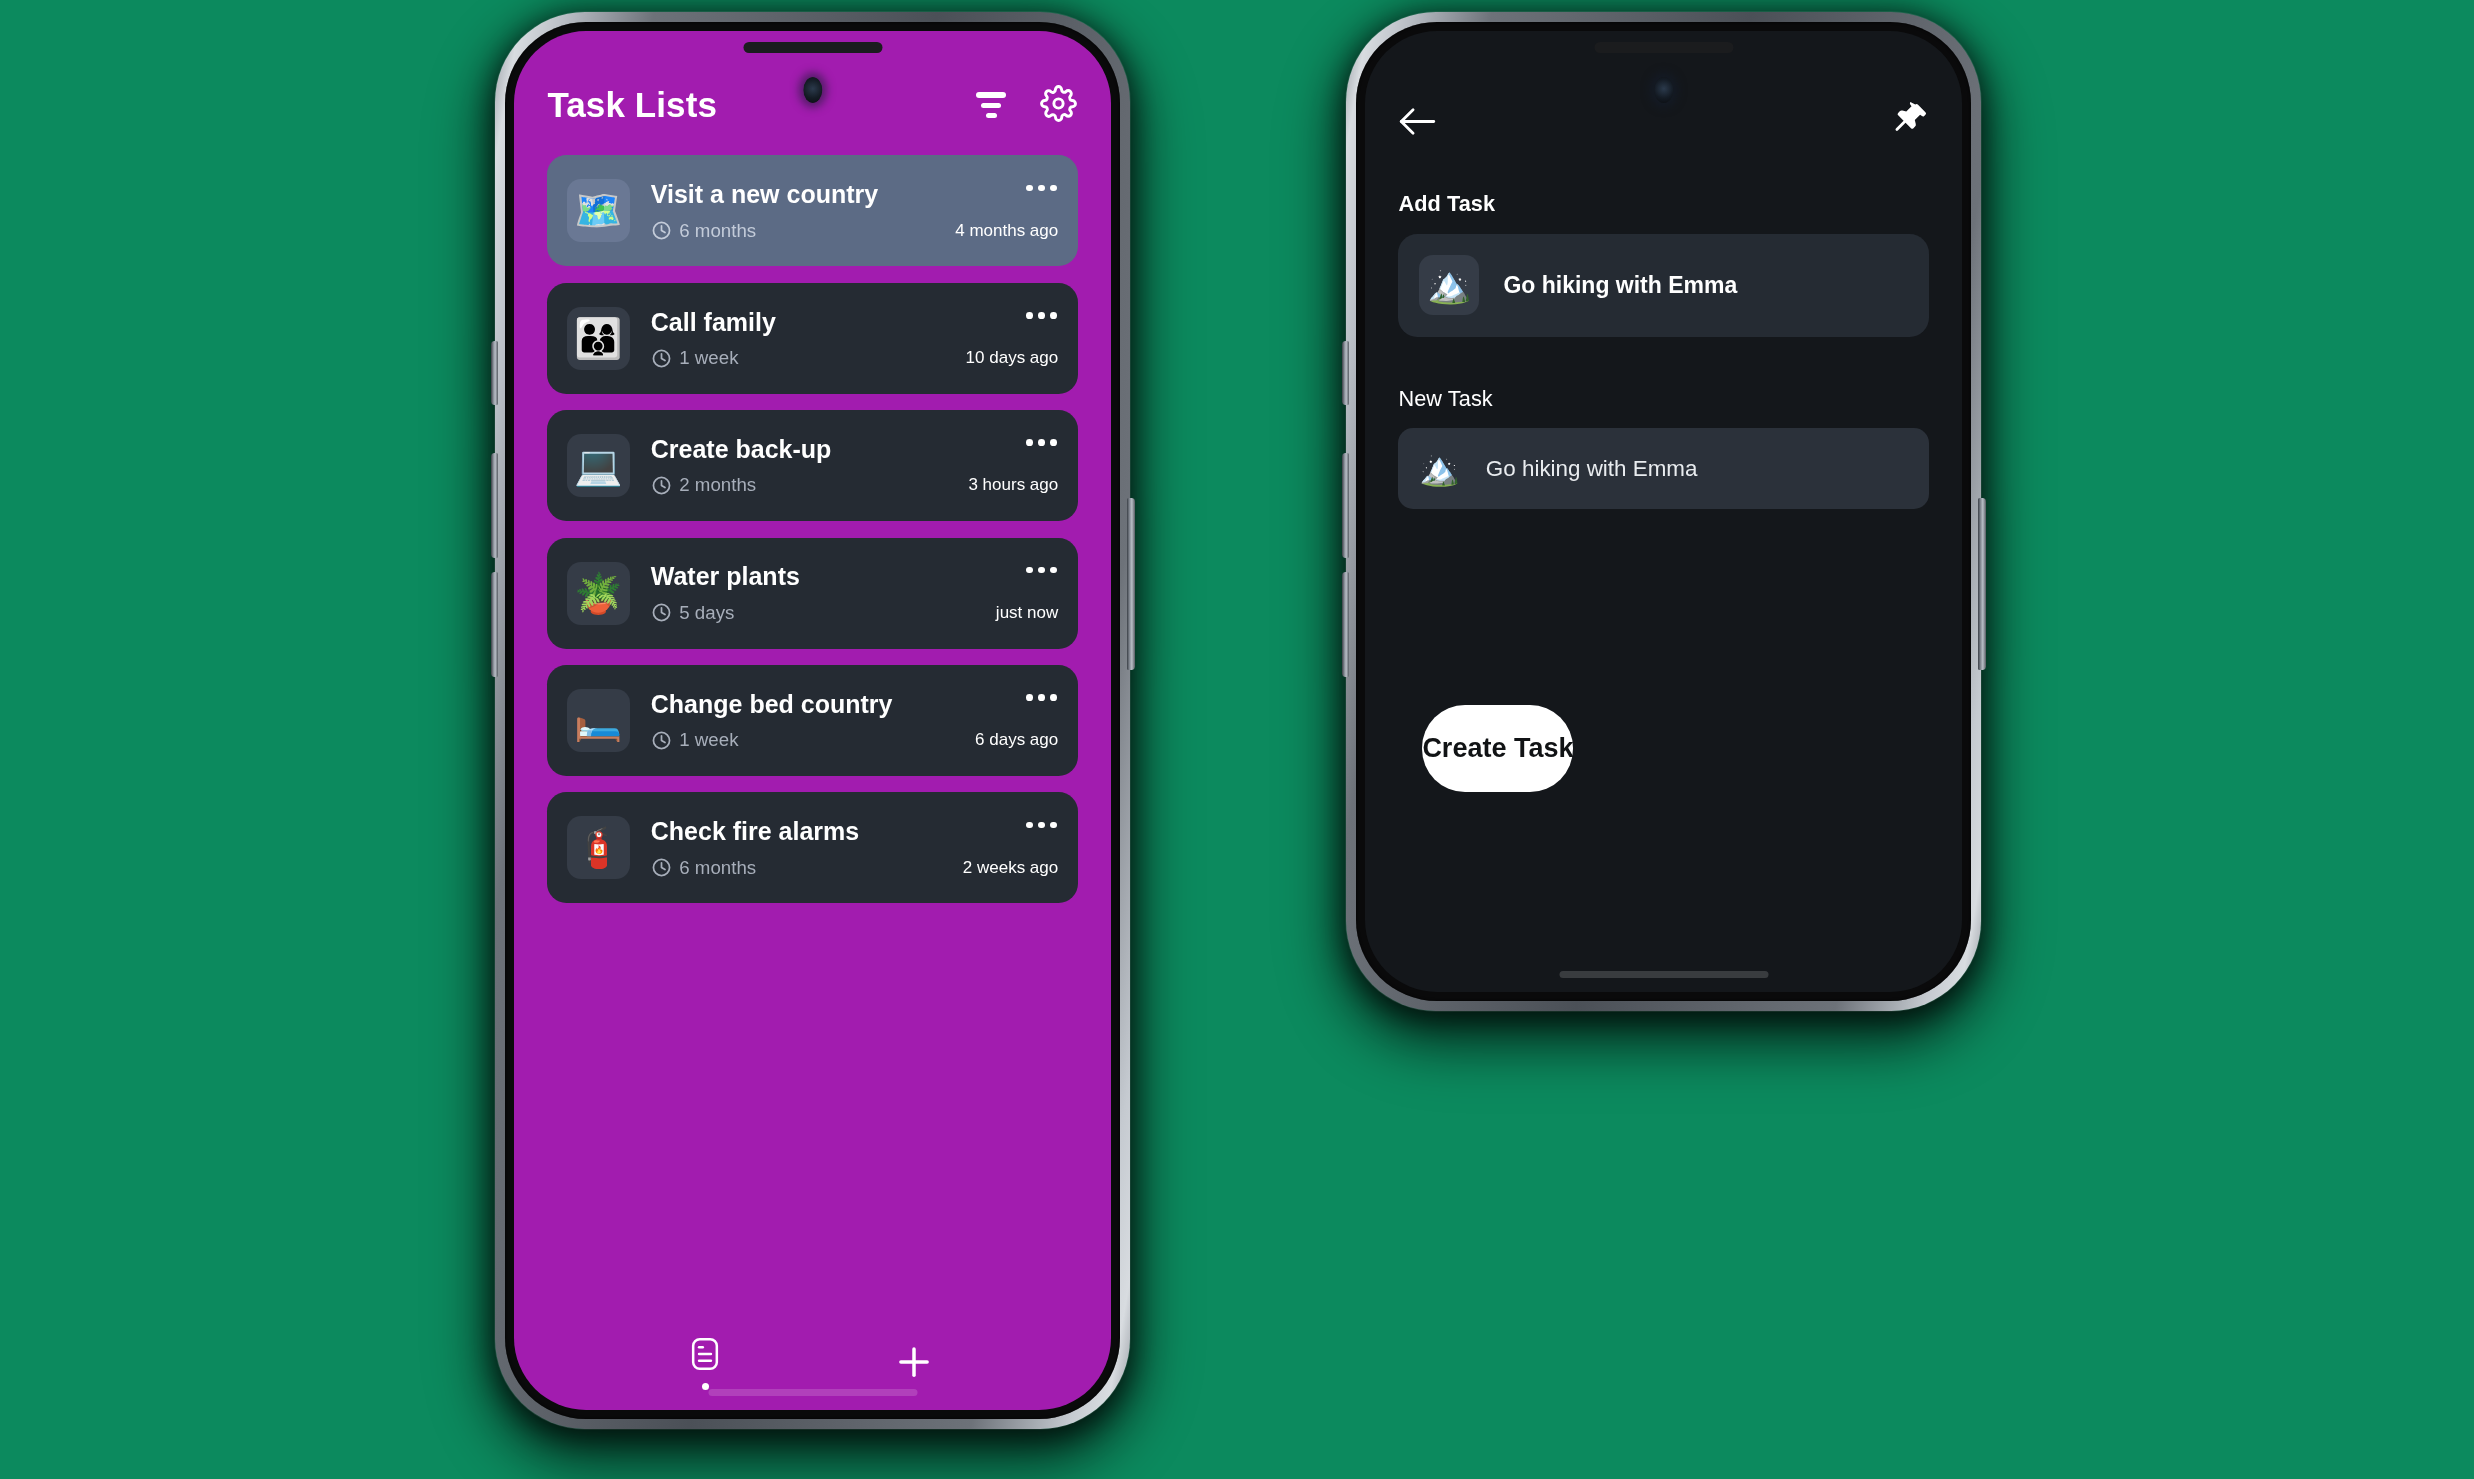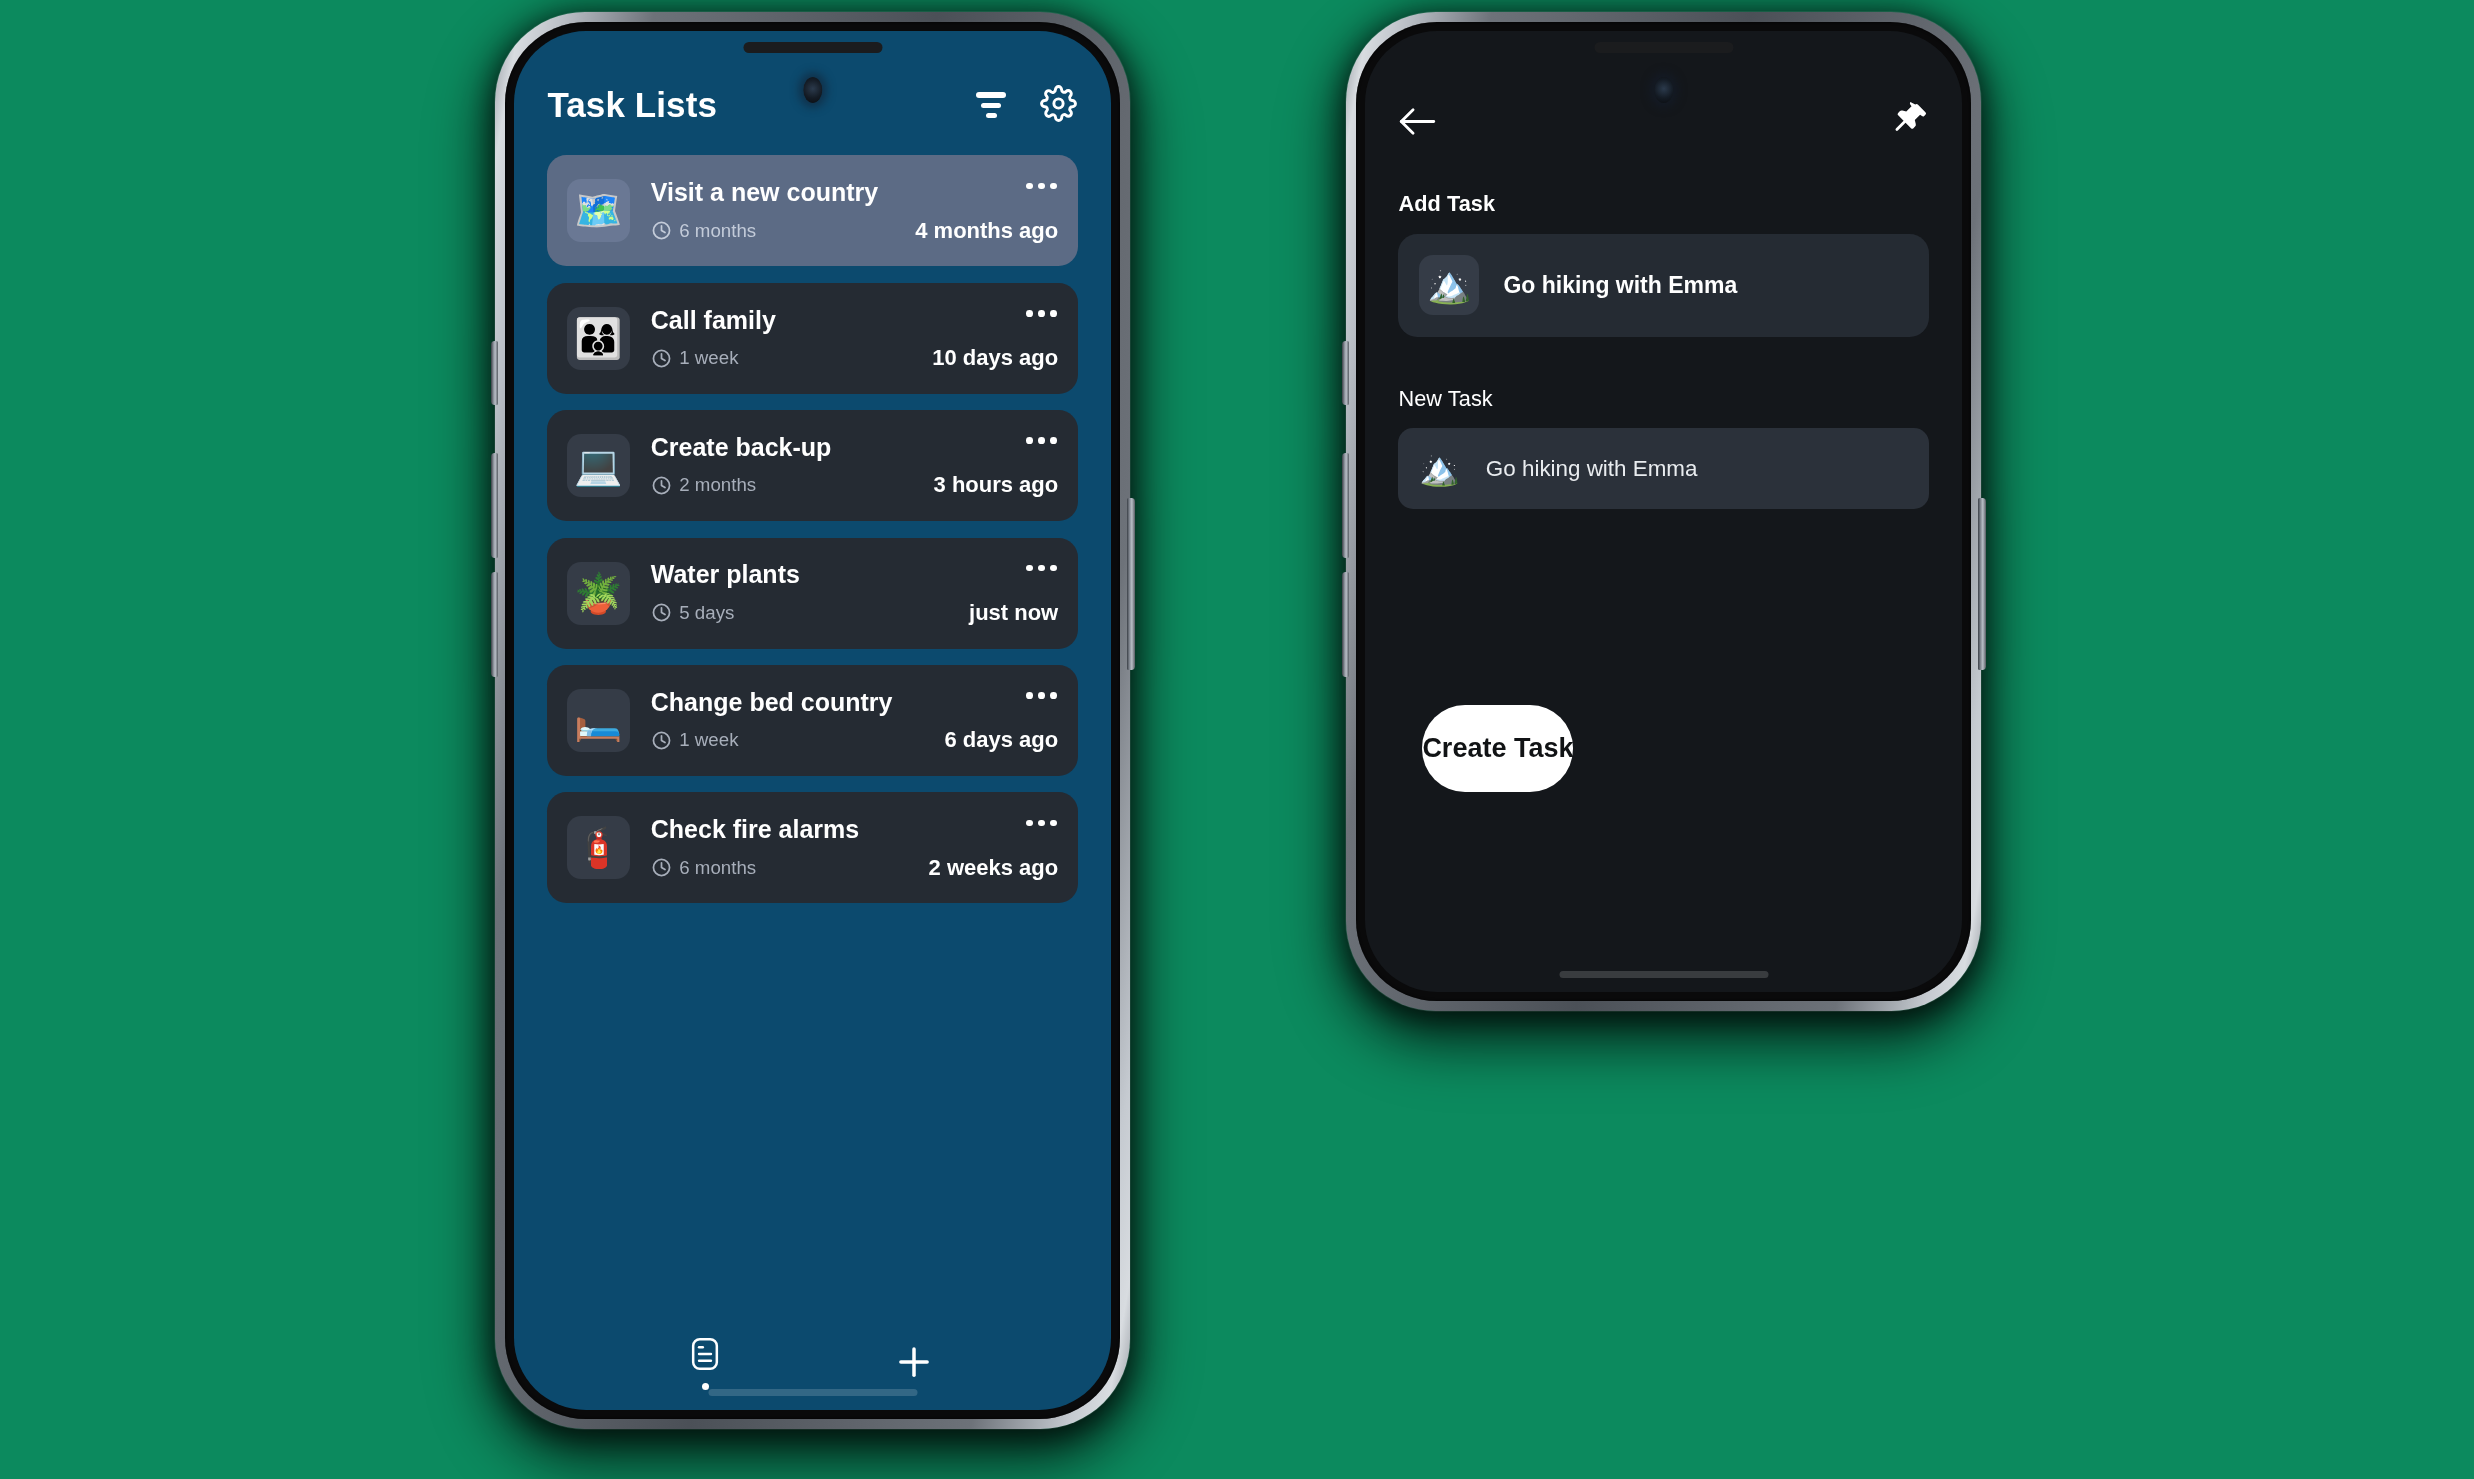--- a/index.html
+++ b/index.html
@@ -223,22 +223,22 @@
     display: flex;
     align-items: center;
     gap: 7.5px;
     font-size: 18.7px;
     color: #a7aeba;
     white-space: nowrap;
   }
   .task-card.selected .interval { color: #c3cbd9; }
   .clock-ico { flex: 0 0 auto; display: block; }
   .last-done {
-    font-size: 22px;
-    font-weight: 700;
+    font-size: 17px;
+    font-weight: 400;
     color: #ffffff;
     white-space: nowrap;
   }
 
   
   .bottom-nav {
     display: flex;
     align-items: center;
     justify-content: space-around;
     padding: 19.4px 90px 0 90px;
@@ -354,21 +354,21 @@
 
 <div id="stage" style="background: rgb(12, 138, 94);">
 
   <div class="phone" id="phone-left">
     <div class="side-btn left" style="top:329px; height:64px;"></div>
     <div class="side-btn left" style="top:441px; height:105px;"></div>
     <div class="side-btn left" style="top:560px; height:105px;"></div>
     <div class="side-btn right" style="top:486px; height:172px;"></div>
 
     <div class="phone-inner">
-      <div class="screen screen-left" style="background: #0c4a6e;">
+      <div class="screen screen-left" style="background: #a21caf;">
         <div class="speaker-slot"></div>
         <div class="front-camera"></div>
 
         <div class="app">
 
           <div class="app-header">
             <div class="app-title">Task Lists</div>
             <div class="header-actions">
               <div class="icon-btn">
                 <span class="filter-ico">

